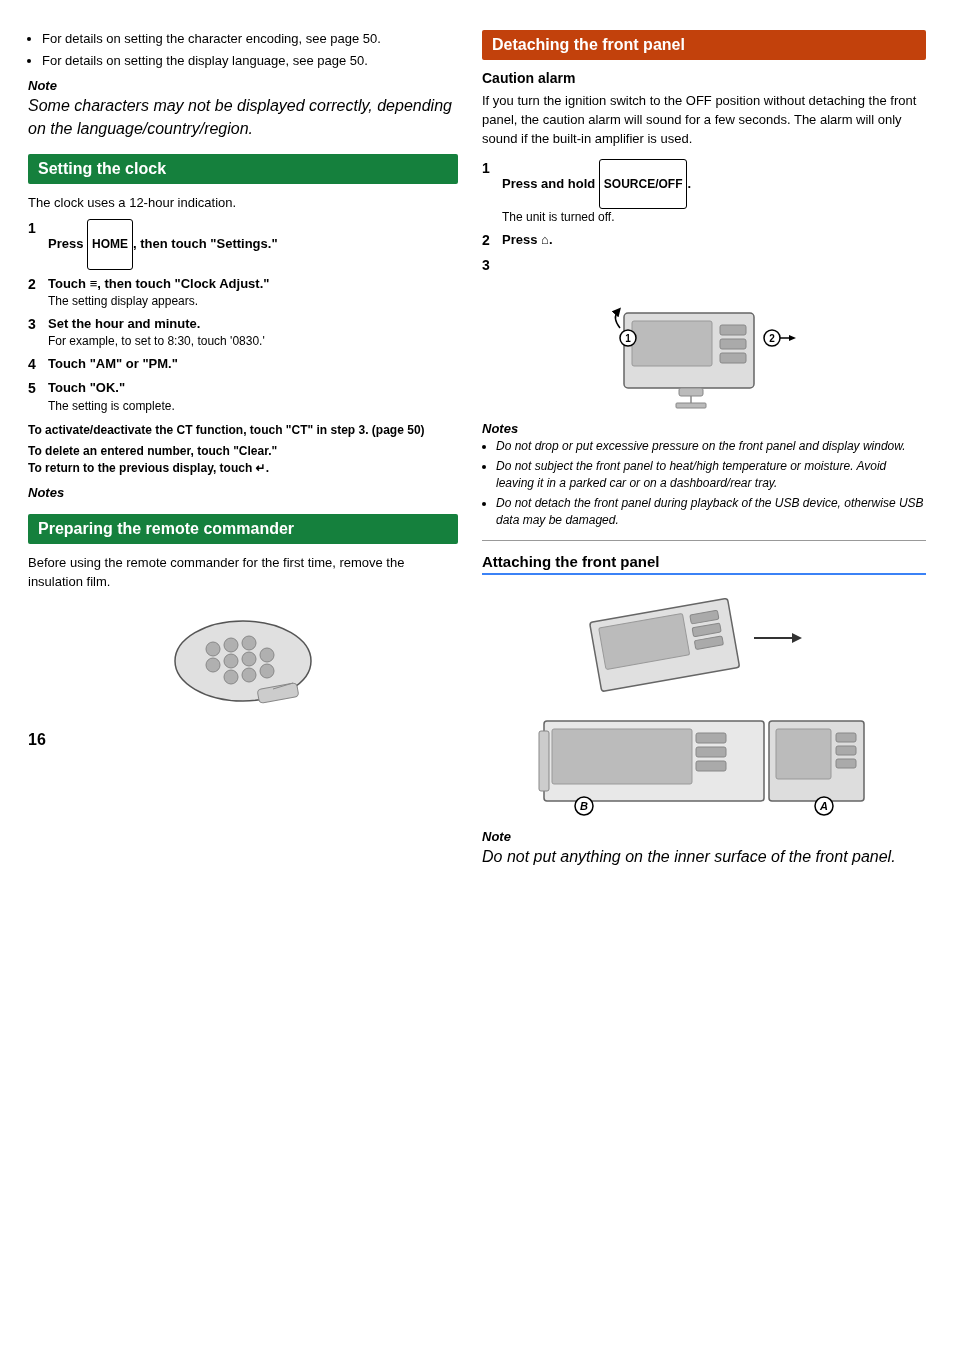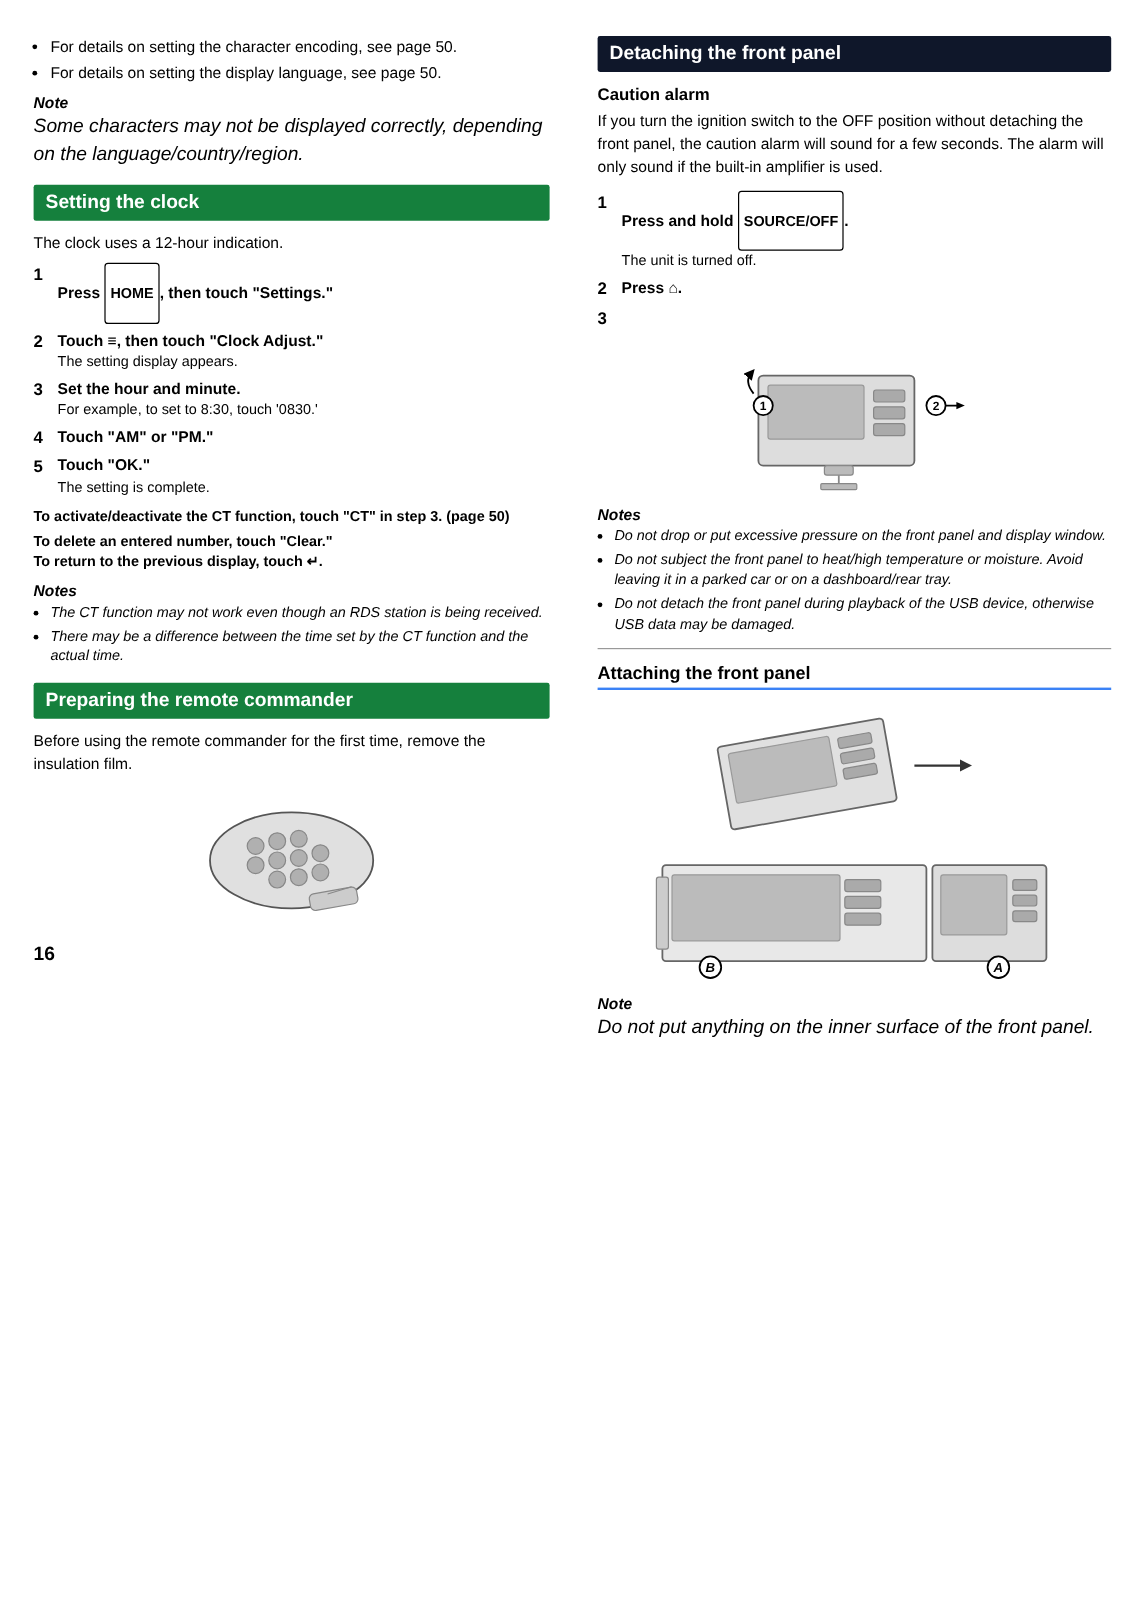--- a/index.html
+++ b/index.html
@@ -9,40 +9,40 @@
       font-size: 13px;
       color: #000;
       width: 954px;
       min-height: 1352px;
     }
     .page {
       display: flex;
       width: 954px;
       min-height: 1352px;
       padding: 30px 28px 30px 28px;
-      gap: 40px;
+      gap: 24px;
     }
     .left-col {
       width: 430px;
       flex-shrink: 0;
     }
     .right-col {
       flex: 1;
     }
     .section-header {
       background: #15803d;
       color: #fff;
       font-size: 16px;
       font-weight: bold;
       padding: 6px 10px;
       margin-bottom: 10px;
       border-radius: 2px;
     }
     .section-header.orange {
-      background: #0f172a;
+      background: #c2410c;
     }
     .subsection-header {
       font-size: 14px;
       font-weight: bold;
       margin-bottom: 6px;
       margin-top: 10px;
     }
     p { margin-bottom: 6px; line-height: 1.45; }
     .bullet-list { margin-left: 14px; margin-bottom: 8px; }
     .bullet-list li { margin-bottom: 4px; line-height: 1.4; }
@@ -157,24 +157,20 @@
             <strong>Touch "OK."</strong>
             <span class="step-sub">The setting is complete.</span>
           </span>
         </li>
       </ol>
 
       <p class="small-text">To activate/deactivate the CT function, touch "CT" in step 3. (page 50)</p>
       <p class="small-text">To delete an entered number, touch "Clear."<br>To return to the previous display, touch ↵.</p>
 
       <div class="note-label">Notes</div>
-      <ul class="notes-list">
-        <li>The CT function may not work even though an RDS station is being received.</li>
-        <li>There may be a difference between the time set by the CT function and the actual time.</li>
-      </ul>
     </div>
 
     <div style="margin-top:14px;">
       <div class="section-header">Preparing the remote commander</div>
       <p>Before using the remote commander for the first time, remove the insulation film.</p>
 
       <div class="image-box">
         <svg width="180" height="110" viewBox="0 0 180 110">
 
           <ellipse cx="90" cy="60" rx="68" ry="40" fill="#e0e0e0" stroke="#555" stroke-width="1.5"></ellipse>

